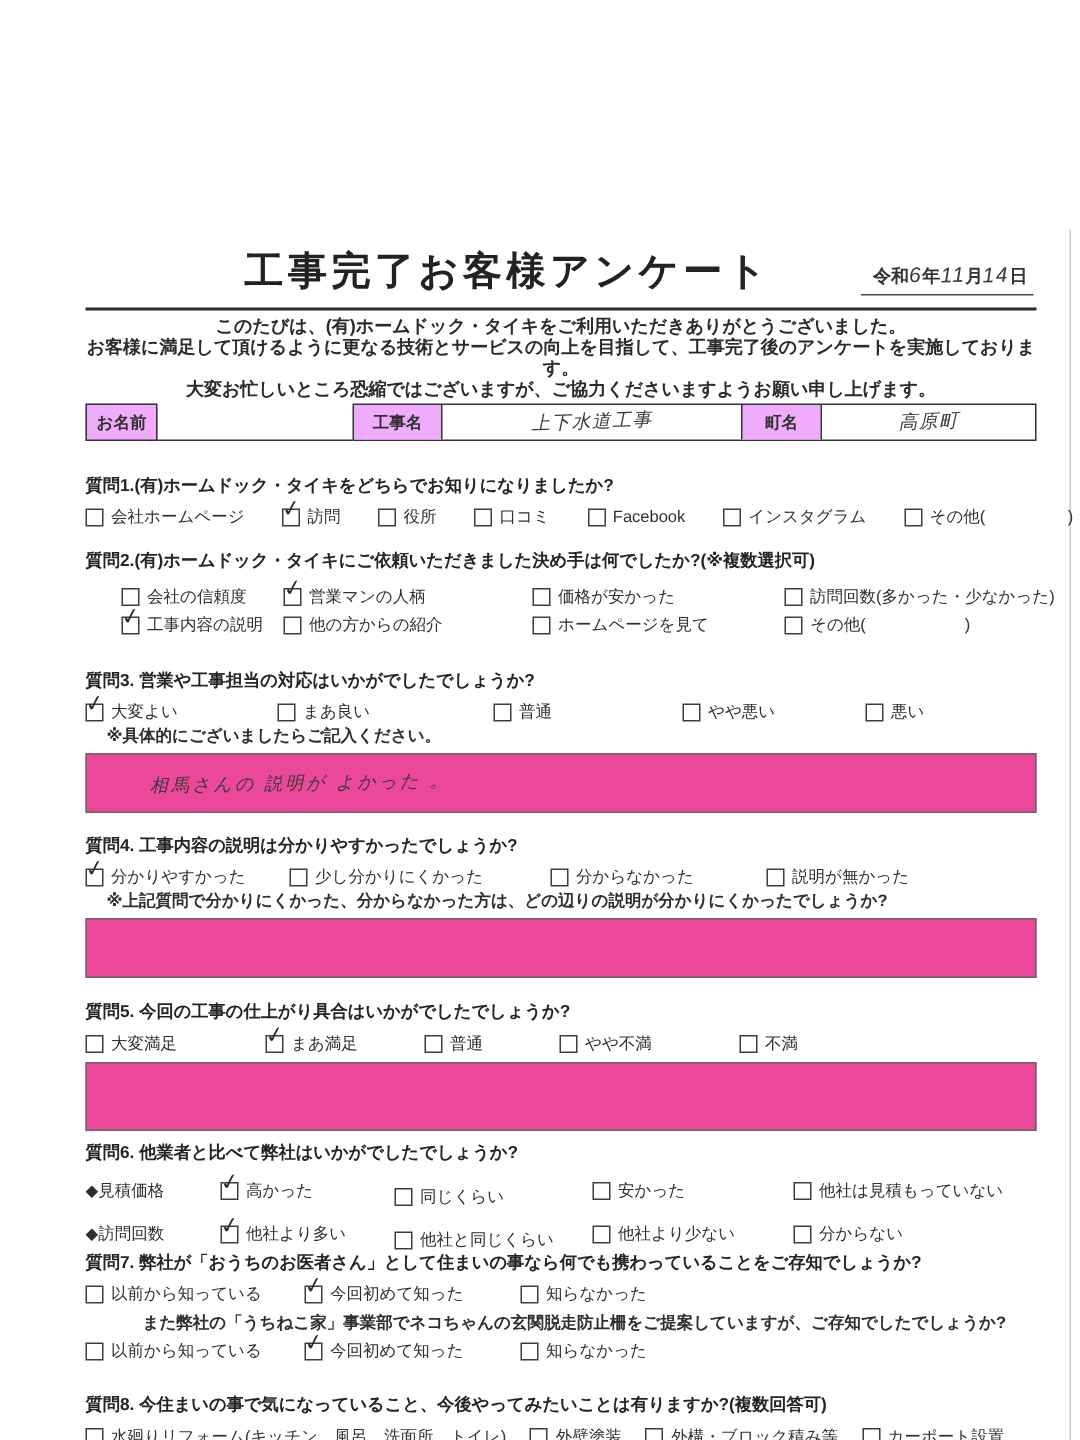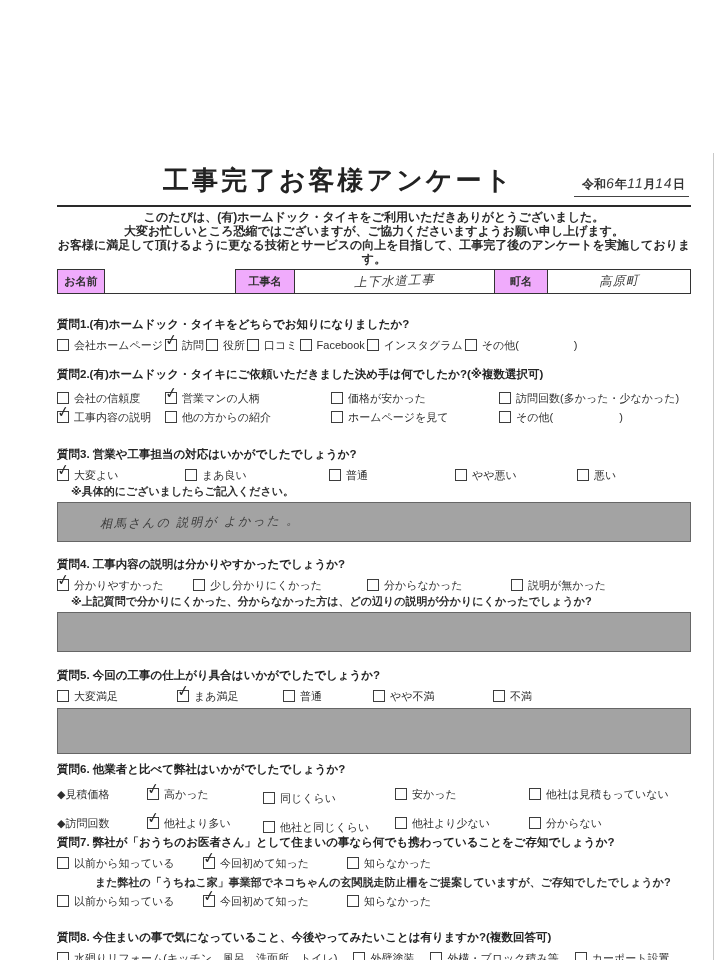--- a/index.html
+++ b/index.html
@@ -40,39 +40,39 @@
   .town-value{width:142px;flex:none;}
   .cell .hand{font-size:12.5px;}
 
   
   .question{position:absolute;left:0;width:634px;font-size:11px;}
   .q1{top:154px}.q2{top:204px}.q3{top:284px}.q4{top:394px}
   .q5{top:505px}.q6{top:599px}.q7{top:672px}.q8{top:767px}
   .q-title{font-weight:bold;font-size:11.5px;line-height:15px;margin:0 0 5px 0;color:#242424;}
   .q2 .q-title{margin-bottom:8px;}
   .opt-row{display:flex;align-items:center;margin-top:3px;gap:16px;line-height:16px;}
-  .q1 .opt-row{gap:2px;}
+  .q1 .opt-row{gap:25px;}
   .q6 .opt-row{margin-top:5px;}
   .q7 .opt-row{margin-top:3px;}
   .opt{display:inline-flex;align-items:center;flex:none;}
   .lbl{white-space:nowrap;}
   .cbx{width:10px;height:10px;border:1.5px solid #3d3d3d;background:#fff;display:inline-block;
        position:relative;margin-right:5px;flex:none;}
   .check{position:absolute;left:-1px;top:-8px;font-size:15px;line-height:1;font-weight:bold;
          color:#2b2b2b;transform:rotate(-10deg);}
   .prefix{font-weight:normal;width:74px;flex:none;}
   .sub-note{font-weight:bold;margin-top:2px;padding-left:14px;line-height:13px;}
   .sub-text{font-weight:bold;margin-top:4px;padding-left:38px;line-height:15px;}
   .comment-box{border:1px solid #666;margin-top:4px;height:38px;display:flex;align-items:center;
-               padding-left:42px;background:#a3a3a3;}
+               padding-left:42px;background:#ec4899;}
   .q5 .comment-box{height:44px;margin-top:4px;}
   .comment-box .hand{font-size:12px;letter-spacing:2px;transform:rotate(-1deg);}
 
   
-  .q2 .opt:nth-child(1){width:92px;}  .q2 .opt:nth-child(2){width:150px;} .q2 .opt:nth-child(3){width:152px;}
+  .q2 .opt:nth-child(1){width:92px;margin-left:24px;}  .q2 .opt:nth-child(2){width:150px;} .q2 .opt:nth-child(3){width:152px;}
   .q3 .opt:nth-child(1){width:112px;} .q3 .opt:nth-child(2){width:128px;} .q3 .opt:nth-child(3){width:110px;} .q3 .opt:nth-child(4){width:106px;}
   .q4 .opt:nth-child(1){width:120px;} .q4 .opt:nth-child(2){width:158px;} .q4 .opt:nth-child(3){width:128px;}
   .q5 .opt:nth-child(1){width:104px;} .q5 .opt:nth-child(2){width:90px;}  .q5 .opt:nth-child(3){width:74px;}  .q5 .opt:nth-child(4){width:104px;}
   .q6 .opt:nth-child(2){width:100px;} .q6 .opt:nth-child(3){width:116px;margin-top:8px;} .q6 .opt:nth-child(4){width:118px;}
   .q7 .opt:nth-child(1){width:130px;} .q7 .opt:nth-child(2){width:128px;}
 </style>
 </head>
 <body>
 
 <div class="page">
@@ -88,22 +88,22 @@
         <span>年</span>
         <span class="hand num">11</span>
         <span>月</span>
         <span class="hand num">14</span>
         <span>日</span>
       </div>
     </div>
 
     <div class="intro">
       <div>このたびは、(有)ホームドック・タイキをご利用いただきありがとうございました。</div>
+      <div>お客様に満足して頂けるように更なる技術とサービスの向上を目指して、工事完了後のアンケートを実施しております。</div>
       <div>大変お忙しいところ恐縮ではございますが、ご協力くださいますようお願い申し上げます。</div>
-      <div>お客様に満足して頂けるように更なる技術とサービスの向上を目指して、工事完了後のアンケートを実施しております。</div>
     </div>
 
     <div class="info-row">
       <span class="cell label name-label">お名前</span>
       <span class="cell name-blank"></span>
       <span class="mini-table">
         <span class="cell label proj-label">工事名</span>
         <span class="cell proj-value">
             <span class="hand">上下水道工事</span>
           </span>

